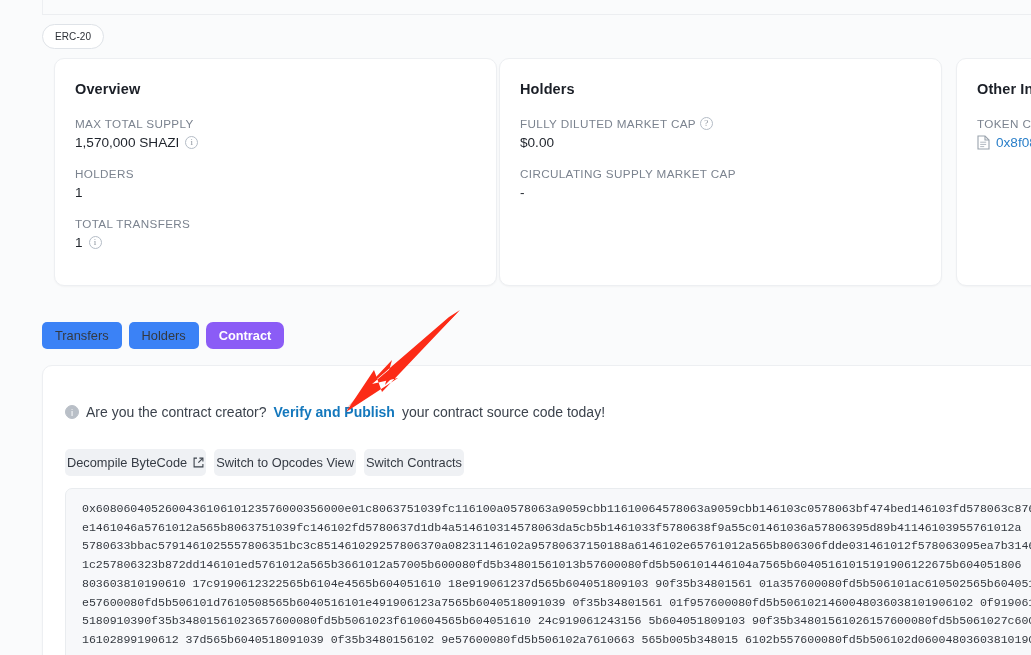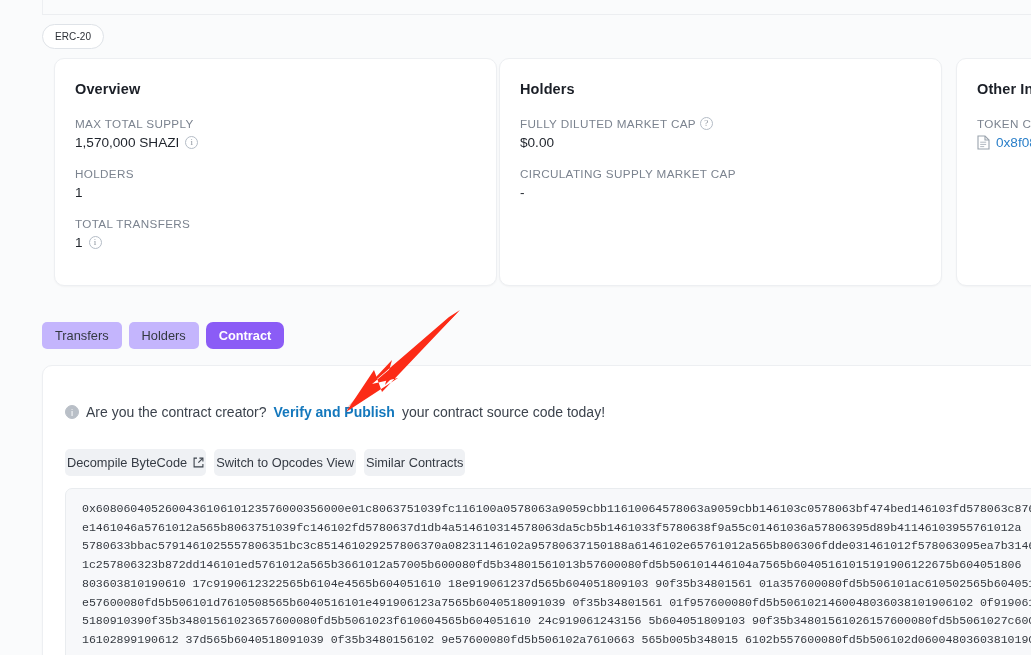--- a/index.html
+++ b/index.html
@@ -83,21 +83,21 @@
     width: 14px; height: 14px; line-height: 13px; font-size: 9.5px;
     font-family: "Liberation Sans", sans-serif;
   }
   .doc-ico { flex: 0 0 auto; }
 
   
   .tabs { position: absolute; left: 42px; top: 322px; display: flex; gap: 7px; }
   .tab {
     height: 27px; padding: 0 13px;
     display: flex; align-items: center;
-    border-radius: 5px; background: #c4b5fd;
+    border-radius: 5px; background: #3b82f6;
     font-size: 12.8px; color: #333941; font-weight: 400;
     cursor: pointer; white-space: nowrap;
   }
   .tab.active { background: #8b5cf6; color: #ffffff; font-weight: 700; border-radius: 7px; }
 
   
   .panel {
     position: absolute; left: 42px; top: 365px;
     width: 1010px; height: 300px;
     background: #ffffff;
@@ -250,21 +250,21 @@
         <svg class="ext-ico" width="11" height="11" viewBox="0 0 12 12">
           <path d="M4.4 1.2H1.2v9.6h9.6V7.6" fill="none" stroke="#3b424b" stroke-width="1.2"></path>
           <path d="M7 1.2h3.8V5" fill="none" stroke="#3b424b" stroke-width="1.2"></path>
           <path d="M10.6 1.4L5.8 6.2" fill="none" stroke="#3b424b" stroke-width="1.2"></path>
         </svg>
       </div>
       <div class="gbtn">
         <span>Switch to Opcodes View</span>
       </div>
       <div class="gbtn">
-        <span>Similar Contracts</span>
+        <span>Switch Contracts</span>
       </div>
     </div>
 
     <div class="bytebox">
       <div class="byteline">0x608060405260043610610123576000356000e01c8063751039fc116100a0578063a9059cbb11610064578063a9059cbb146103c0578063bf474bed146103fd578063c876</div>
       <div class="byteline">e1461046a5761012a565b8063751039fc146102fd5780637d1db4a514610314578063da5cb5b1461033f5780638f9a55c01461036a57806395d89b41146103955761012a</div>
       <div class="byteline">5780633bbac5791461025557806351bc3c851461029257806370a08231146102a95780637150188a6146102e65761012a565b806306fdde031461012f578063095ea7b3146</div>
       <div class="byteline">1c257806323b872dd146101ed5761012a565b3661012a57005b600080fd5b34801561013b57600080fd5b506101446104a7565b60405161015191906122675b604051806</div>
       <div class="byteline">803603810190610 17c9190612322565b6104e4565b604051610 18e919061237d565b604051809103 90f35b34801561 01a357600080fd5b506101ac610502565b6040516</div>
       <div class="byteline">e57600080fd5b506101d7610508565b6040516101e491906123a7565b6040518091039 0f35b34801561 01f957600080fd5b5061021460048036038101906102 0f9190612</div>

